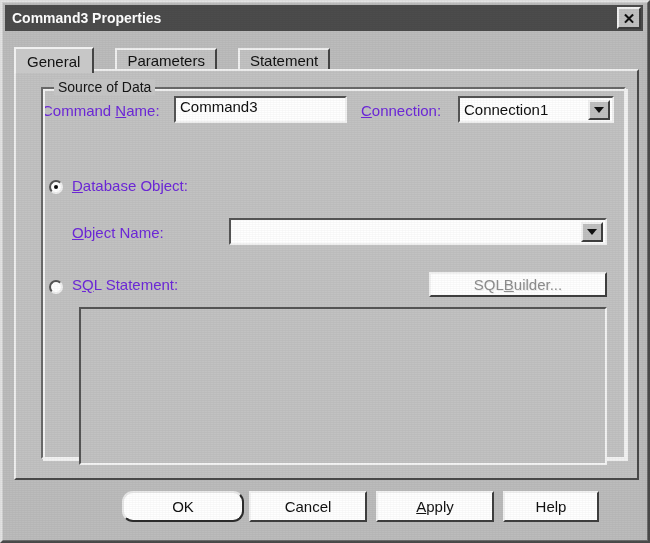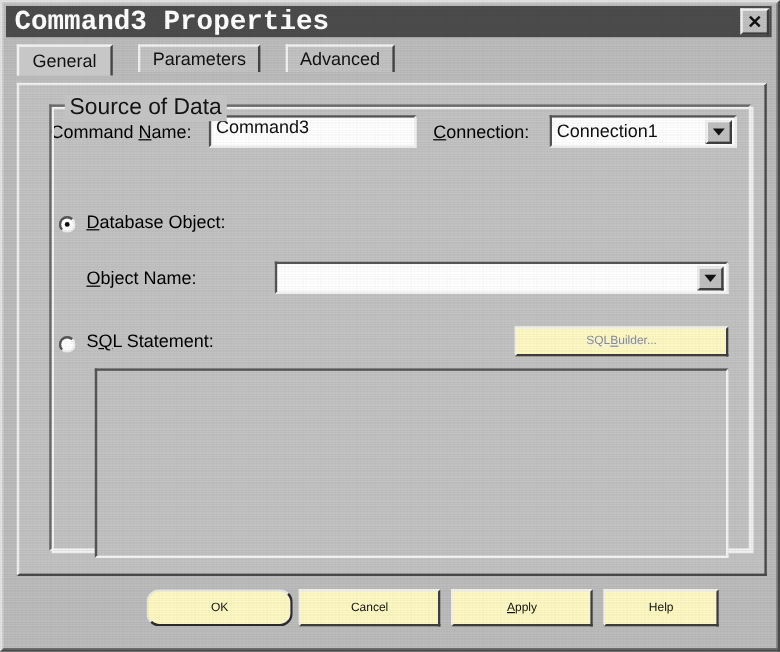--- a/index.html
+++ b/index.html
@@ -28,46 +28,46 @@
     border-bottom:1px solid #6e6e6e;
   }
 
   
   .titlebar{
     position:absolute;left:3px;top:3px;width:638px;height:26px;
     background:#4c4c4c;
     display:flex;align-items:center;
   }
   .title-text{
-    color:#ffffff;font-size:23px;font-weight:bold;
+    color:#ffffff;font-size:14px;font-weight:bold;
     margin-left:7px;letter-spacing:0px;
     white-space:nowrap;
-    font-family:Liberation Mono, monospace;
+    font-family:Liberation Sans, sans-serif;
     text-align:right;
   }
   .close-btn{
     position:absolute;right:2px;top:2px;width:24px;height:22px;
     background:#c0c0c0;
     border-top:2px solid #f2f2f2;
     border-left:2px solid #f2f2f2;
     border-right:2px solid #3d3d3d;
     border-bottom:2px solid #3d3d3d;
     box-sizing:border-box;
     display:flex;align-items:center;justify-content:center;
     cursor:default;
   }
   .close-glyph{
     font-size:15px;font-weight:bold;color:#101010;line-height:1;
     font-family:"Liberation Sans",sans-serif;
   }
 
   
   .tabstrip{
-    position:absolute;left:12px;top:35px;height:24px;
-    display:flex;align-items:flex-start;
+    position:absolute;left:12px;top:45px;height:24px;
+    display:flex;align-items:center;
   }
   .tab{
     height:23px;box-sizing:border-box;
     padding:0 10px;
     display:flex;align-items:center;
     background:#c2c2c2;
     border-top:2px solid #f0f0f0;
     border-left:2px solid #f0f0f0;
     border-right:2px solid #444;
     font-size:15px;color:#121212;
@@ -88,21 +88,21 @@
     position:absolute;left:12px;top:67px;width:625px;height:411px;
     box-sizing:border-box;
     background:#c2c2c2;
     border-top:2px solid #f0f0f0;
     border-left:2px solid #f0f0f0;
     border-right:2px solid #4a4a4a;
     border-bottom:2px solid #4a4a4a;
   }
 
   .lbl{
-    position:absolute;font-size:15px;color:#000000;white-space:nowrap;
+    position:absolute;font-size:15px;color:#6d28d9;white-space:nowrap;
     font-family:"Liberation Sans",sans-serif;
   }
   .lbl u{text-decoration:underline;}
 
   
   .field{
     position:absolute;box-sizing:border-box;
     background:#ffffff;
     border-top:2px solid #555;
     border-left:2px solid #555;
@@ -161,21 +161,21 @@
     box-sizing:border-box;
     border-top:2px solid #f2f2f2;
     border-left:2px solid #f2f2f2;
     border-right:2px solid #f2f2f2;
     border-bottom:2px solid #f2f2f2;
     pointer-events:none;z-index:0;
   }
   .group-title{
     position:absolute;left:38px;top:8px;
     background:#c2c2c2;padding:0 4px;
-    font-size:19px;color:#141414;white-space:nowrap;z-index:3;
+    font-size:14px;color:#141414;white-space:nowrap;z-index:3;
     font-family:"Liberation Sans",sans-serif;
   }
 
   
   .radio{
     position:absolute;width:14px;height:14px;border-radius:50%;
     box-sizing:border-box;
     background:#ffffff;
     border-top:2px solid #555;
     border-left:2px solid #555;
@@ -184,27 +184,27 @@
     cursor:default;
   }
   .radio.on::after{
     content:"";position:absolute;left:3px;top:3px;
     width:4px;height:4px;border-radius:50%;background:#0d0d0d;
   }
 
   
   .btn{
     position:absolute;box-sizing:border-box;
-    background:#fef9c3;
+    background:#ffffff;
     border-top:2px solid #f2f2f2;
     border-left:2px solid #f2f2f2;
     border-right:2px solid #3f3f3f;
     border-bottom:2px solid #3f3f3f;
     display:flex;align-items:center;justify-content:center;
-    font-size:10px;color:#121212;cursor:default;white-space:nowrap;
+    font-size:15px;color:#121212;cursor:default;white-space:nowrap;
     font-family:"Liberation Sans",sans-serif;
   }
   .btn.default{
     border-top:2px solid #e9e9e9;
     border-left:2px solid #e9e9e9;
     border-right:2px solid #2c2c2c;
     border-bottom:2px solid #2c2c2c;
   }
   .btn.disabled{
     color:#8d8d8d;
@@ -245,21 +245,21 @@
   </div>
 
   <div class="tabstrip">
     <div class="tab active">
       <span>General</span>
     </div>
     <div class="tab">
       <span>Parameters</span>
     </div>
     <div class="tab">
-      <span>Advanced</span>
+      <span>Statement</span>
     </div>
   </div>
 
   <div class="panel">
 
     <div class="lbl" style="left:26px;top:31px;"><span>Command </span><u>N</u><span>ame:</span></div>
 
     <div class="field" style="left:158px;top:25px;width:173px;height:27px;">
       <span class="val">Command3</span>
     </div>

